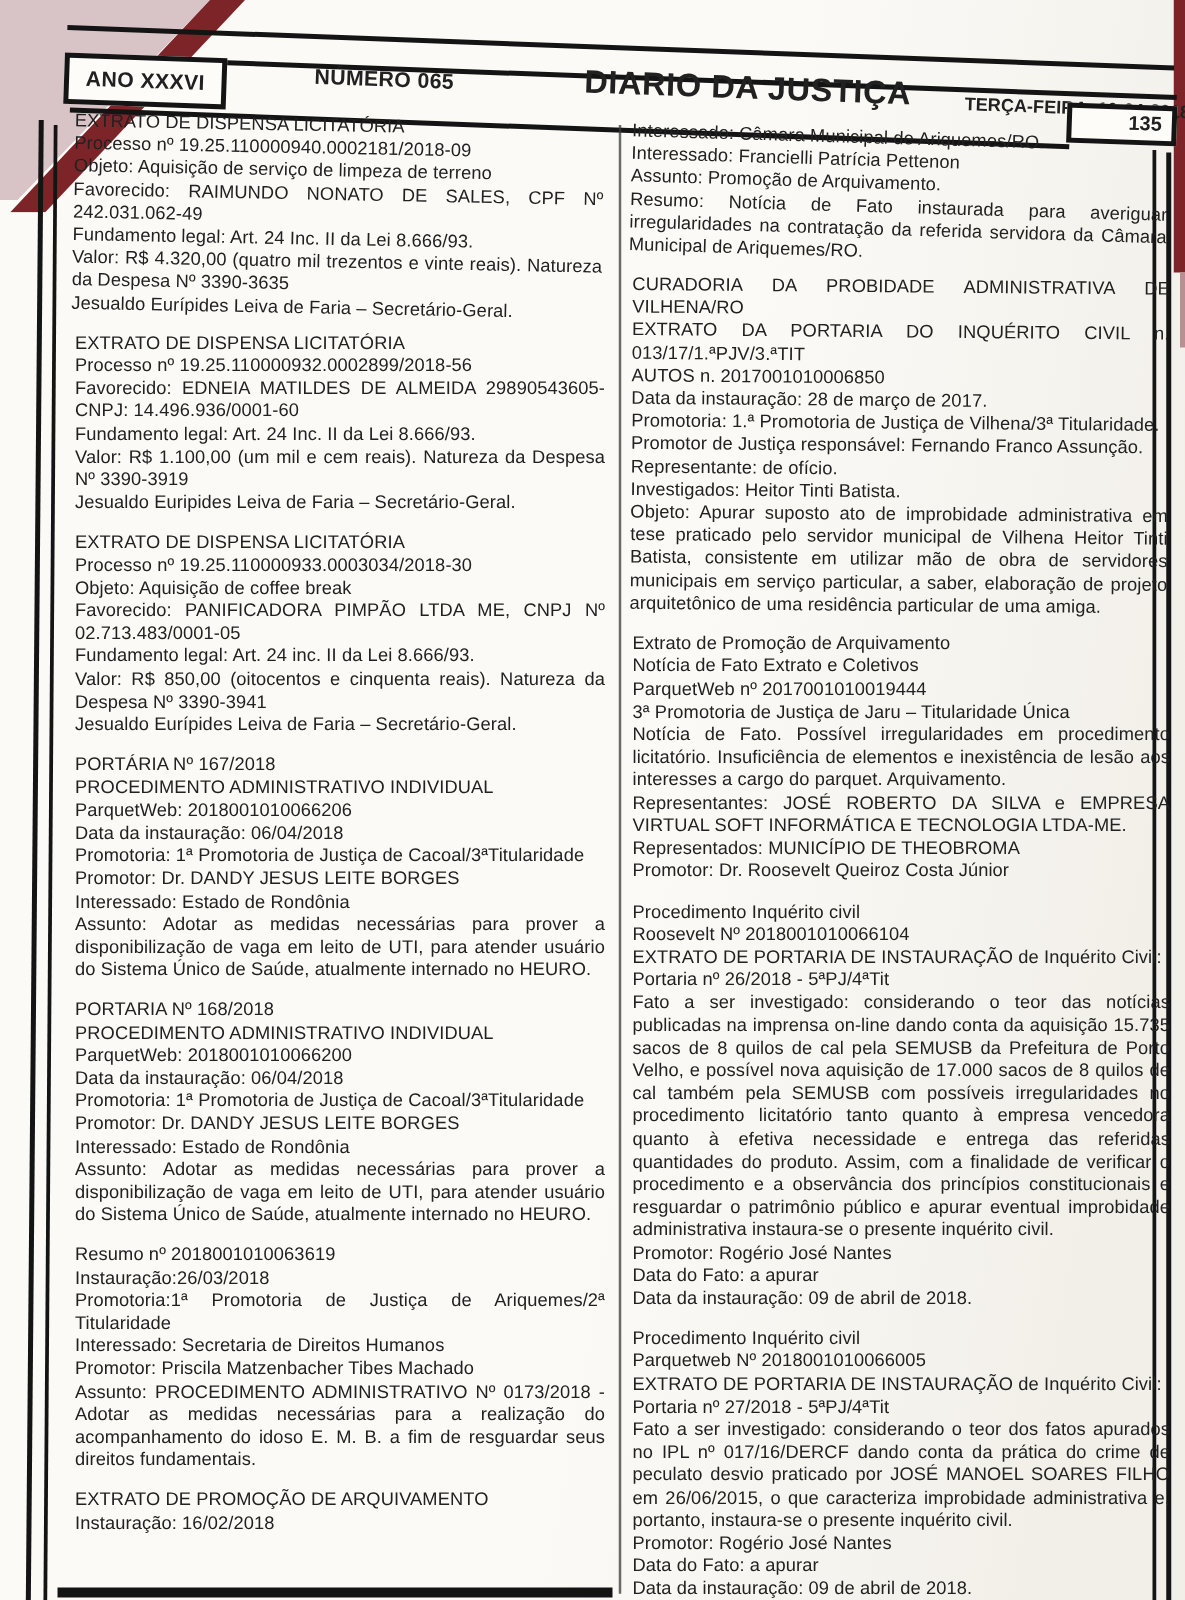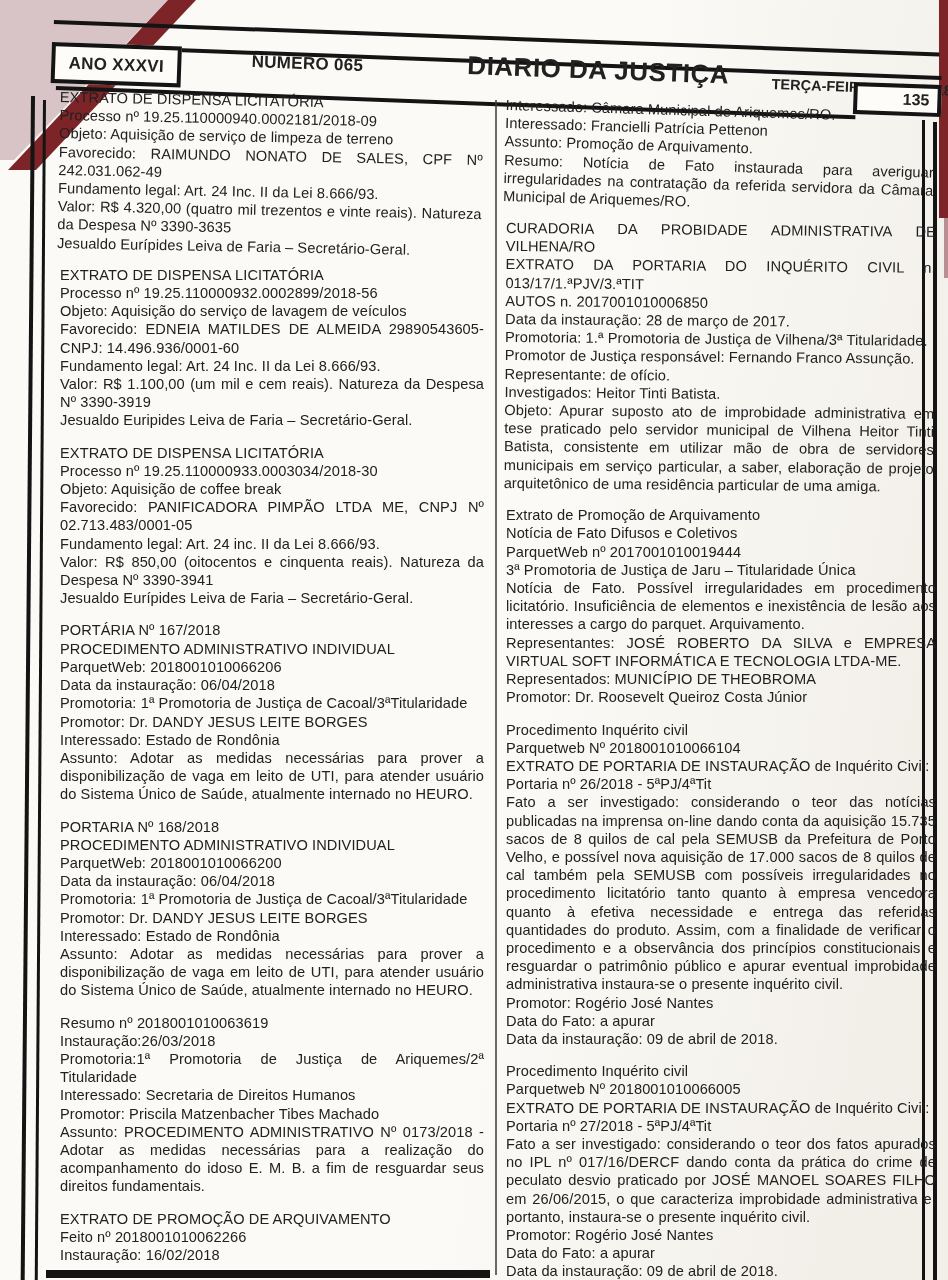--- a/index.html
+++ b/index.html
@@ -78,21 +78,20 @@
         <div class="line">Processo nº 19.25.110000940.0002181/2018-09</div>
         <div class="line">Objeto: Aquisição de serviço de limpeza de terreno</div>
         <div class="line">Favorecido: RAIMUNDO NONATO DE SALES, CPF Nº 242.031.062-49</div>
         <div class="line">Fundamento legal: Art. 24 Inc. II da Lei 8.666/93.</div>
         <div class="line">Valor: R$ 4.320,00 (quatro mil trezentos e vinte reais). Natureza da Despesa Nº 3390-3635</div>
         <div class="line">Jesualdo Eurípides Leiva de Faria – Secretário-Geral.</div>
       </div>
       <div class="block">
         <div class="line">EXTRATO DE DISPENSA LICITATÓRIA</div>
         <div class="line">Processo nº 19.25.110000932.0002899/2018-56</div>
-        <div class="line">Objeto: Aquisição do serviço de lavagem de veículos</div>
         <div class="line">Favorecido: EDNEIA MATILDES DE ALMEIDA 29890543605- CNPJ: 14.496.936/0001-60</div>
         <div class="line">Fundamento legal: Art. 24 Inc. II da Lei 8.666/93.</div>
         <div class="line">Valor: R$ 1.100,00 (um mil e cem reais). Natureza da Despesa Nº 3390-3919</div>
         <div class="line">Jesualdo Euripides Leiva de Faria – Secretário-Geral.</div>
       </div>
       <div class="block">
         <div class="line">EXTRATO DE DISPENSA LICITATÓRIA</div>
         <div class="line">Processo nº 19.25.110000933.0003034/2018-30</div>
         <div class="line">Objeto: Aquisição de coffee break</div>
         <div class="line">Favorecido: PANIFICADORA PIMPÃO LTDA ME, CNPJ Nº 02.713.483/0001-05</div>
@@ -123,21 +122,20 @@
       <div class="block">
         <div class="line">Resumo nº 2018001010063619</div>
         <div class="line">Instauração:26/03/2018</div>
         <div class="line">Promotoria:1ª Promotoria de Justiça de Ariquemes/2ª Titularidade</div>
         <div class="line">Interessado: Secretaria de Direitos Humanos</div>
         <div class="line">Promotor: Priscila Matzenbacher Tibes Machado</div>
         <div class="line">Assunto: PROCEDIMENTO ADMINISTRATIVO Nº 0173/2018 - Adotar as medidas necessárias para a realização do acompanhamento do idoso E. M. B. a fim de resguardar seus direitos fundamentais.</div>
       </div>
       <div class="block">
         <div class="line">EXTRATO DE PROMOÇÃO DE ARQUIVAMENTO</div>
-        <div class="line">Feito nº 2018001010062266</div>
         <div class="line">Instauração: 16/02/2018</div>
       </div>
     </div>
   <div class="col col-right" id="col-right">
       <div class="block">
         <div class="line">Interessado: Câmara Municipal de Ariquemes/RO.</div>
         <div class="line">Interessado: Francielli Patrícia Pettenon</div>
         <div class="line">Assunto: Promoção de Arquivamento.</div>
         <div class="line">Resumo: Notícia de Fato instaurada para averiguar irregularidades na contratação da referida servidora da Câmara Municipal de Ariquemes/RO.</div>
       </div>
@@ -147,31 +145,31 @@
         <div class="line">AUTOS n. 2017001010006850</div>
         <div class="line">Data da instauração: 28 de março de 2017.</div>
         <div class="line">Promotoria: 1.ª Promotoria de Justiça de Vilhena/3ª Titularidade.</div>
         <div class="line">Promotor de Justiça responsável: Fernando Franco Assunção.</div>
         <div class="line">Representante: de ofício.</div>
         <div class="line">Investigados: Heitor Tinti Batista.</div>
         <div class="line">Objeto: Apurar suposto ato de improbidade administrativa em tese praticado pelo servidor municipal de Vilhena Heitor Tinti Batista, consistente em utilizar mão de obra de servidores municipais em serviço particular, a saber, elaboração de projeto arquitetônico de uma residência particular de uma amiga.</div>
       </div>
       <div class="block">
         <div class="line">Extrato de Promoção de Arquivamento</div>
-        <div class="line">Notícia de Fato Difusos e Coletivos</div>
+        <div class="line">Notícia de Fato Extrato e Coletivos</div>
         <div class="line">ParquetWeb nº 2017001010019444</div>
         <div class="line">3ª Promotoria de Justiça de Jaru – Titularidade Única</div>
         <div class="line">Notícia de Fato. Possível irregularidades em procedimento licitatório. Insuficiência de elementos e inexistência de lesão aos interesses a cargo do parquet. Arquivamento.</div>
         <div class="line">Representantes: JOSÉ ROBERTO DA SILVA e EMPRESA VIRTUAL SOFT INFORMÁTICA E TECNOLOGIA LTDA-ME.</div>
         <div class="line">Representados: MUNICÍPIO DE THEOBROMA</div>
         <div class="line">Promotor: Dr. Roosevelt Queiroz Costa Júnior</div>
       </div>
       <div class="block">
         <div class="line">Procedimento Inquérito civil</div>
-        <div class="line">Parquetweb Nº 2018001010066104</div>
+        <div class="line">Roosevelt Nº 2018001010066104</div>
         <div class="line">EXTRATO DE PORTARIA DE INSTAURAÇÃO de Inquérito Civil:</div>
         <div class="line">Portaria nº 26/2018 - 5ªPJ/4ªTit</div>
         <div class="line">Fato a ser investigado: considerando o teor das notícias publicadas na imprensa on-line dando conta da aquisição 15.735 sacos de 8 quilos de cal pela SEMUSB da Prefeitura de Porto Velho, e possível nova aquisição de 17.000 sacos de 8 quilos de cal também pela SEMUSB com possíveis irregularidades no procedimento licitatório tanto quanto à empresa vencedora quanto à efetiva necessidade e entrega das referidas quantidades do produto. Assim, com a finalidade de verificar o procedimento e a observância dos princípios constitucionais e resguardar o patrimônio público e apurar eventual improbidade administrativa instaura-se o presente inquérito civil.</div>
         <div class="line">Promotor: Rogério José Nantes</div>
         <div class="line">Data do Fato: a apurar</div>
         <div class="line">Data da instauração: 09 de abril de 2018.</div>
       </div>
       <div class="block">
         <div class="line">Procedimento Inquérito civil</div>
         <div class="line">Parquetweb Nº 2018001010066005</div>

